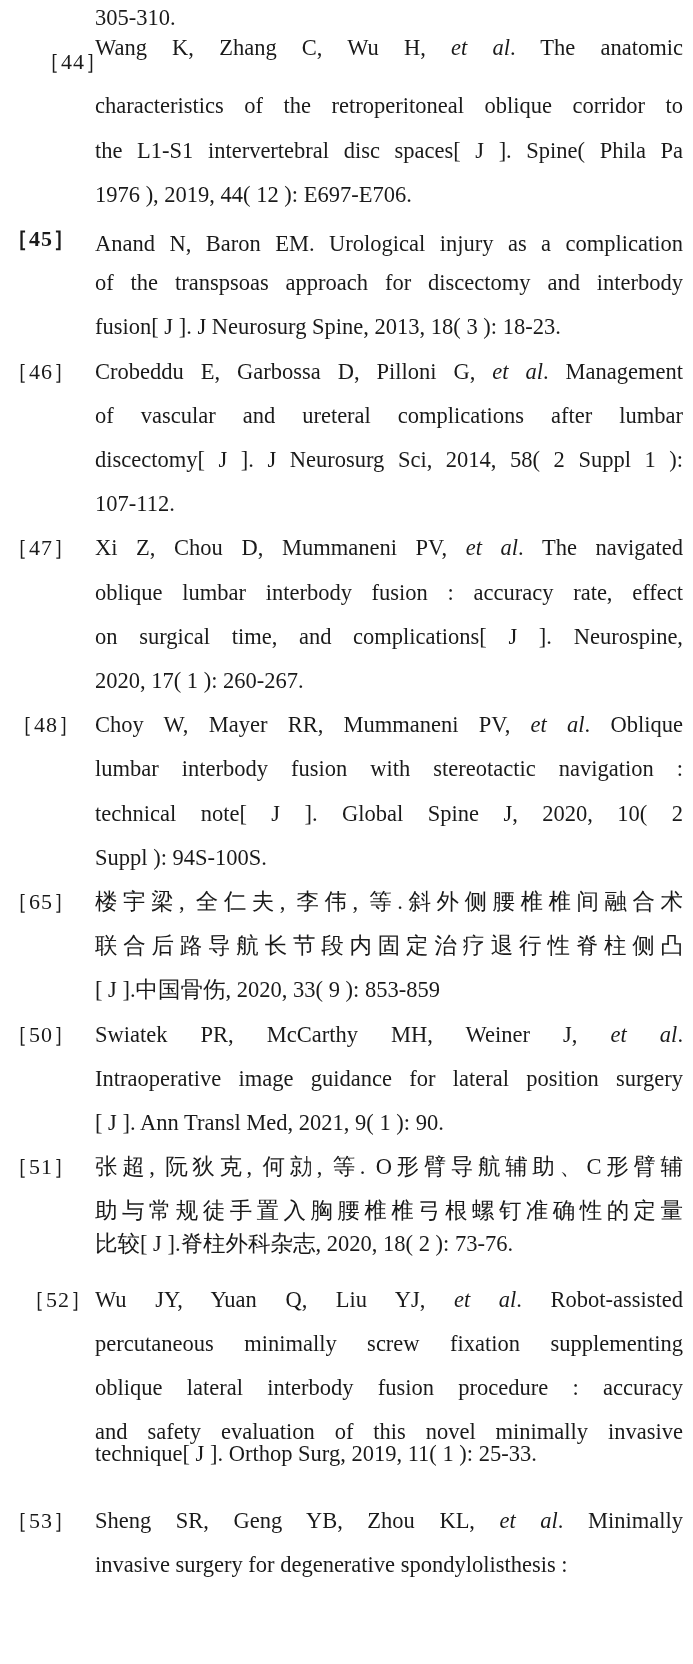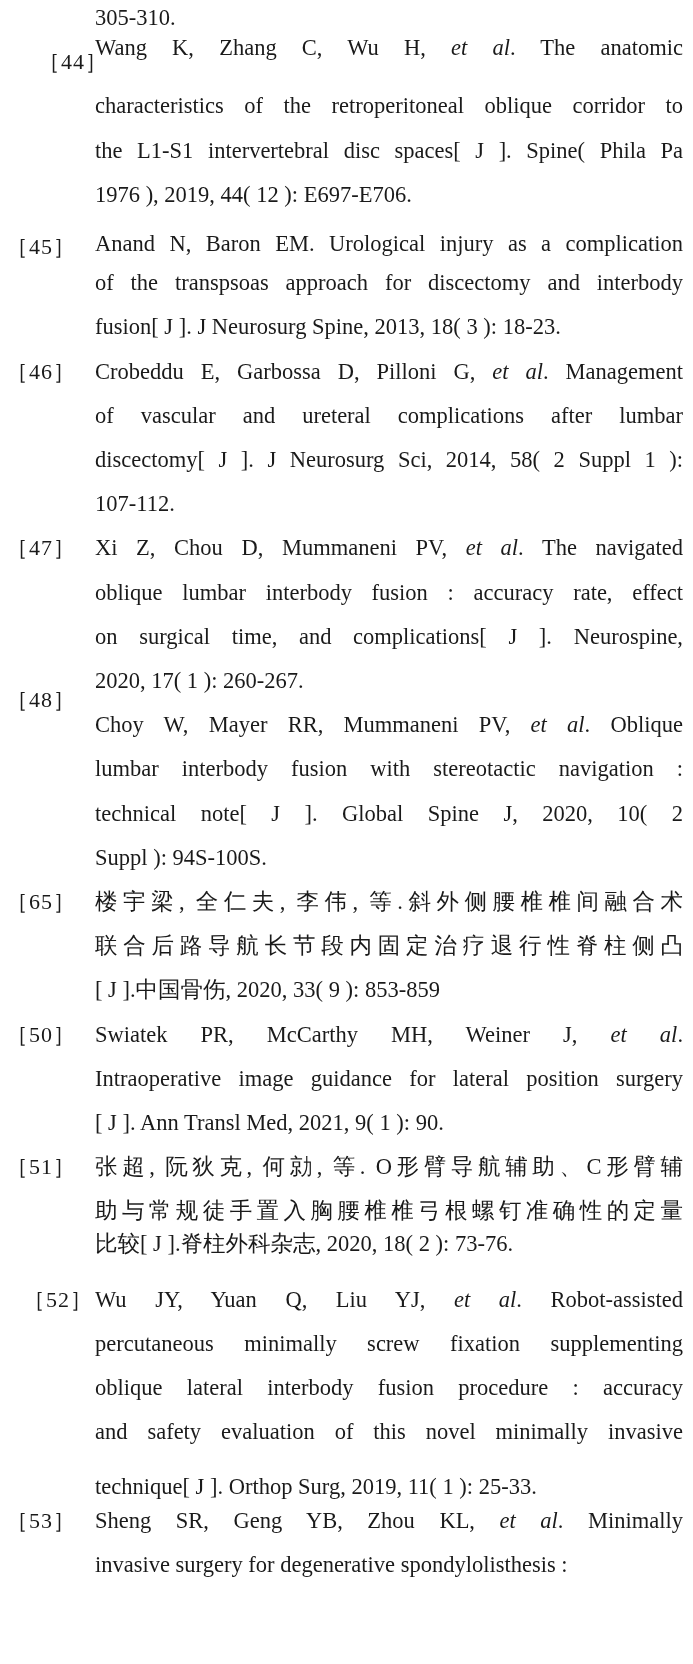--- a/index.html
+++ b/index.html
@@ -20,41 +20,41 @@
       <div class="line" style="top: -4px;">305-310.</div>
     </div>
     <div class="ref">
       <div class="num" style="top: 40.2px; margin-left: 32px;">［44］</div>
       <div class="line just" style="top: 26px;">Wang K, Zhang C, Wu H, <span class="it">et al</span>. The anatomic</div>
       <div class="line just" style="top: 84.4px;">characteristics of the retroperitoneal oblique corridor to</div>
       <div class="line just" style="top: 128.6px;">the L1-S1 intervertebral disc spaces[ J ]. Spine( Phila Pa</div>
       <div class="line" style="top: 172.8px;">1976 ), 2019, 44( 12 ): E697-E706.</div>
     </div>
     <div class="ref">
-      <div class="num" style="top: 225px;">［45］</div>
+      <div class="num" style="top: 217px; font-weight: bold;">［45］</div>
       <div class="line just" style="top: 222px;">Anand N, Baron EM. Urological injury as a complication</div>
       <div class="line just" style="top: 261.2px;">of the transpsoas approach for discectomy and interbody</div>
       <div class="line" style="top: 305.4px;">fusion[ J ]. J Neurosurg Spine, 2013, 18( 3 ): 18-23.</div>
     </div>
     <div class="ref">
       <div class="num" style="top: 349.6px;">［46］</div>
       <div class="line just" style="top: 349.6px;">Crobeddu E, Garbossa D, Pilloni G, <span class="it">et al</span>. Management</div>
       <div class="line just" style="top: 393.8px;">of vascular and ureteral complications after lumbar</div>
       <div class="line just" style="top: 438px;">discectomy[ J ]. J Neurosurg Sci, 2014, 58( 2 Suppl 1 ):</div>
       <div class="line" style="top: 482.2px;">107-112.</div>
     </div>
     <div class="ref">
       <div class="num" style="top: 526.4px;">［47］</div>
       <div class="line just" style="top: 526.4px;">Xi Z, Chou D, Mummaneni PV, <span class="it">et al</span>. The navigated</div>
       <div class="line just" style="top: 570.6px;">oblique lumbar interbody fusion : accuracy rate, effect</div>
       <div class="line just" style="top: 614.8px;">on surgical time, and complications[ J ]. Neurospine,</div>
       <div class="line" style="top: 659px;">2020, 17( 1 ): 260-267.</div>
     </div>
     <div class="ref">
-      <div class="num" style="top: 678px;">［48］</div>
+      <div class="num" style="top: 703px; text-align: center;">［48］</div>
       <div class="line just" style="top: 703.2px;">Choy W, Mayer RR, Mummaneni PV, <span class="it">et al</span>. Oblique</div>
       <div class="line just" style="top: 747.4px;">lumbar interbody fusion with stereotactic navigation :</div>
       <div class="line just" style="top: 791.6px;">technical note[ J ]. Global Spine J, 2020, 10( 2</div>
       <div class="line" style="top: 835.8px;">Suppl ): 94S-100S.</div>
     </div>
     <div class="ref">
       <div class="num" style="top: 880px;">［65］</div>
       <div class="line just" style="top: 880px;">楼宇梁, 全仁夫, 李伟, 等.斜外侧腰椎椎间融合术</div>
       <div class="line just" style="top: 924.2px;">联合后路导航长节段内固定治疗退行性脊柱侧凸</div>
       <div class="line" style="top: 968.4px;">[ J ].中国骨伤, 2020, 33( 9 ): 853-859</div>
@@ -70,20 +70,20 @@
       <div class="line just" style="top: 1145.2px;">张超, 阮狄克, 何勍, 等. O形臂导航辅助、C形臂辅</div>
       <div class="line just" style="top: 1189.4px;">助与常规徒手置入胸腰椎椎弓根螺钉准确性的定量</div>
       <div class="line" style="top: 1222px;">比较[ J ].脊柱外科杂志, 2020, 18( 2 ): 73-76.</div>
     </div>
     <div class="ref">
       <div class="num" style="top: 1277.8px; margin-left: 17px;">［52］</div>
       <div class="line just" style="top: 1277.8px;">Wu JY, Yuan Q, Liu YJ, <span class="it">et al</span>. Robot-assisted</div>
       <div class="line just" style="top: 1322px;">percutaneous minimally screw fixation supplementing</div>
       <div class="line just" style="top: 1366.2px;">oblique lateral interbody fusion procedure : accuracy</div>
       <div class="line just" style="top: 1410.4px;">and safety evaluation of this novel minimally invasive</div>
-      <div class="line" style="top: 1465px;">technique[ J ]. Orthop Surg, 2019, 11( 1 ): 25-33.</div>
+      <div class="line" style="top: 1432px;">technique[ J ]. Orthop Surg, 2019, 11( 1 ): 25-33.</div>
     </div>
     <div class="ref">
       <div class="num" style="top: 1498.8px;">［53］</div>
       <div class="line just" style="top: 1498.8px;">Sheng SR, Geng YB, Zhou KL, <span class="it">et al</span>. Minimally</div>
       <div class="line" style="top: 1543px;">invasive surgery for degenerative spondylolisthesis :</div>
     </div>
   </div>
 
 </body></html>

